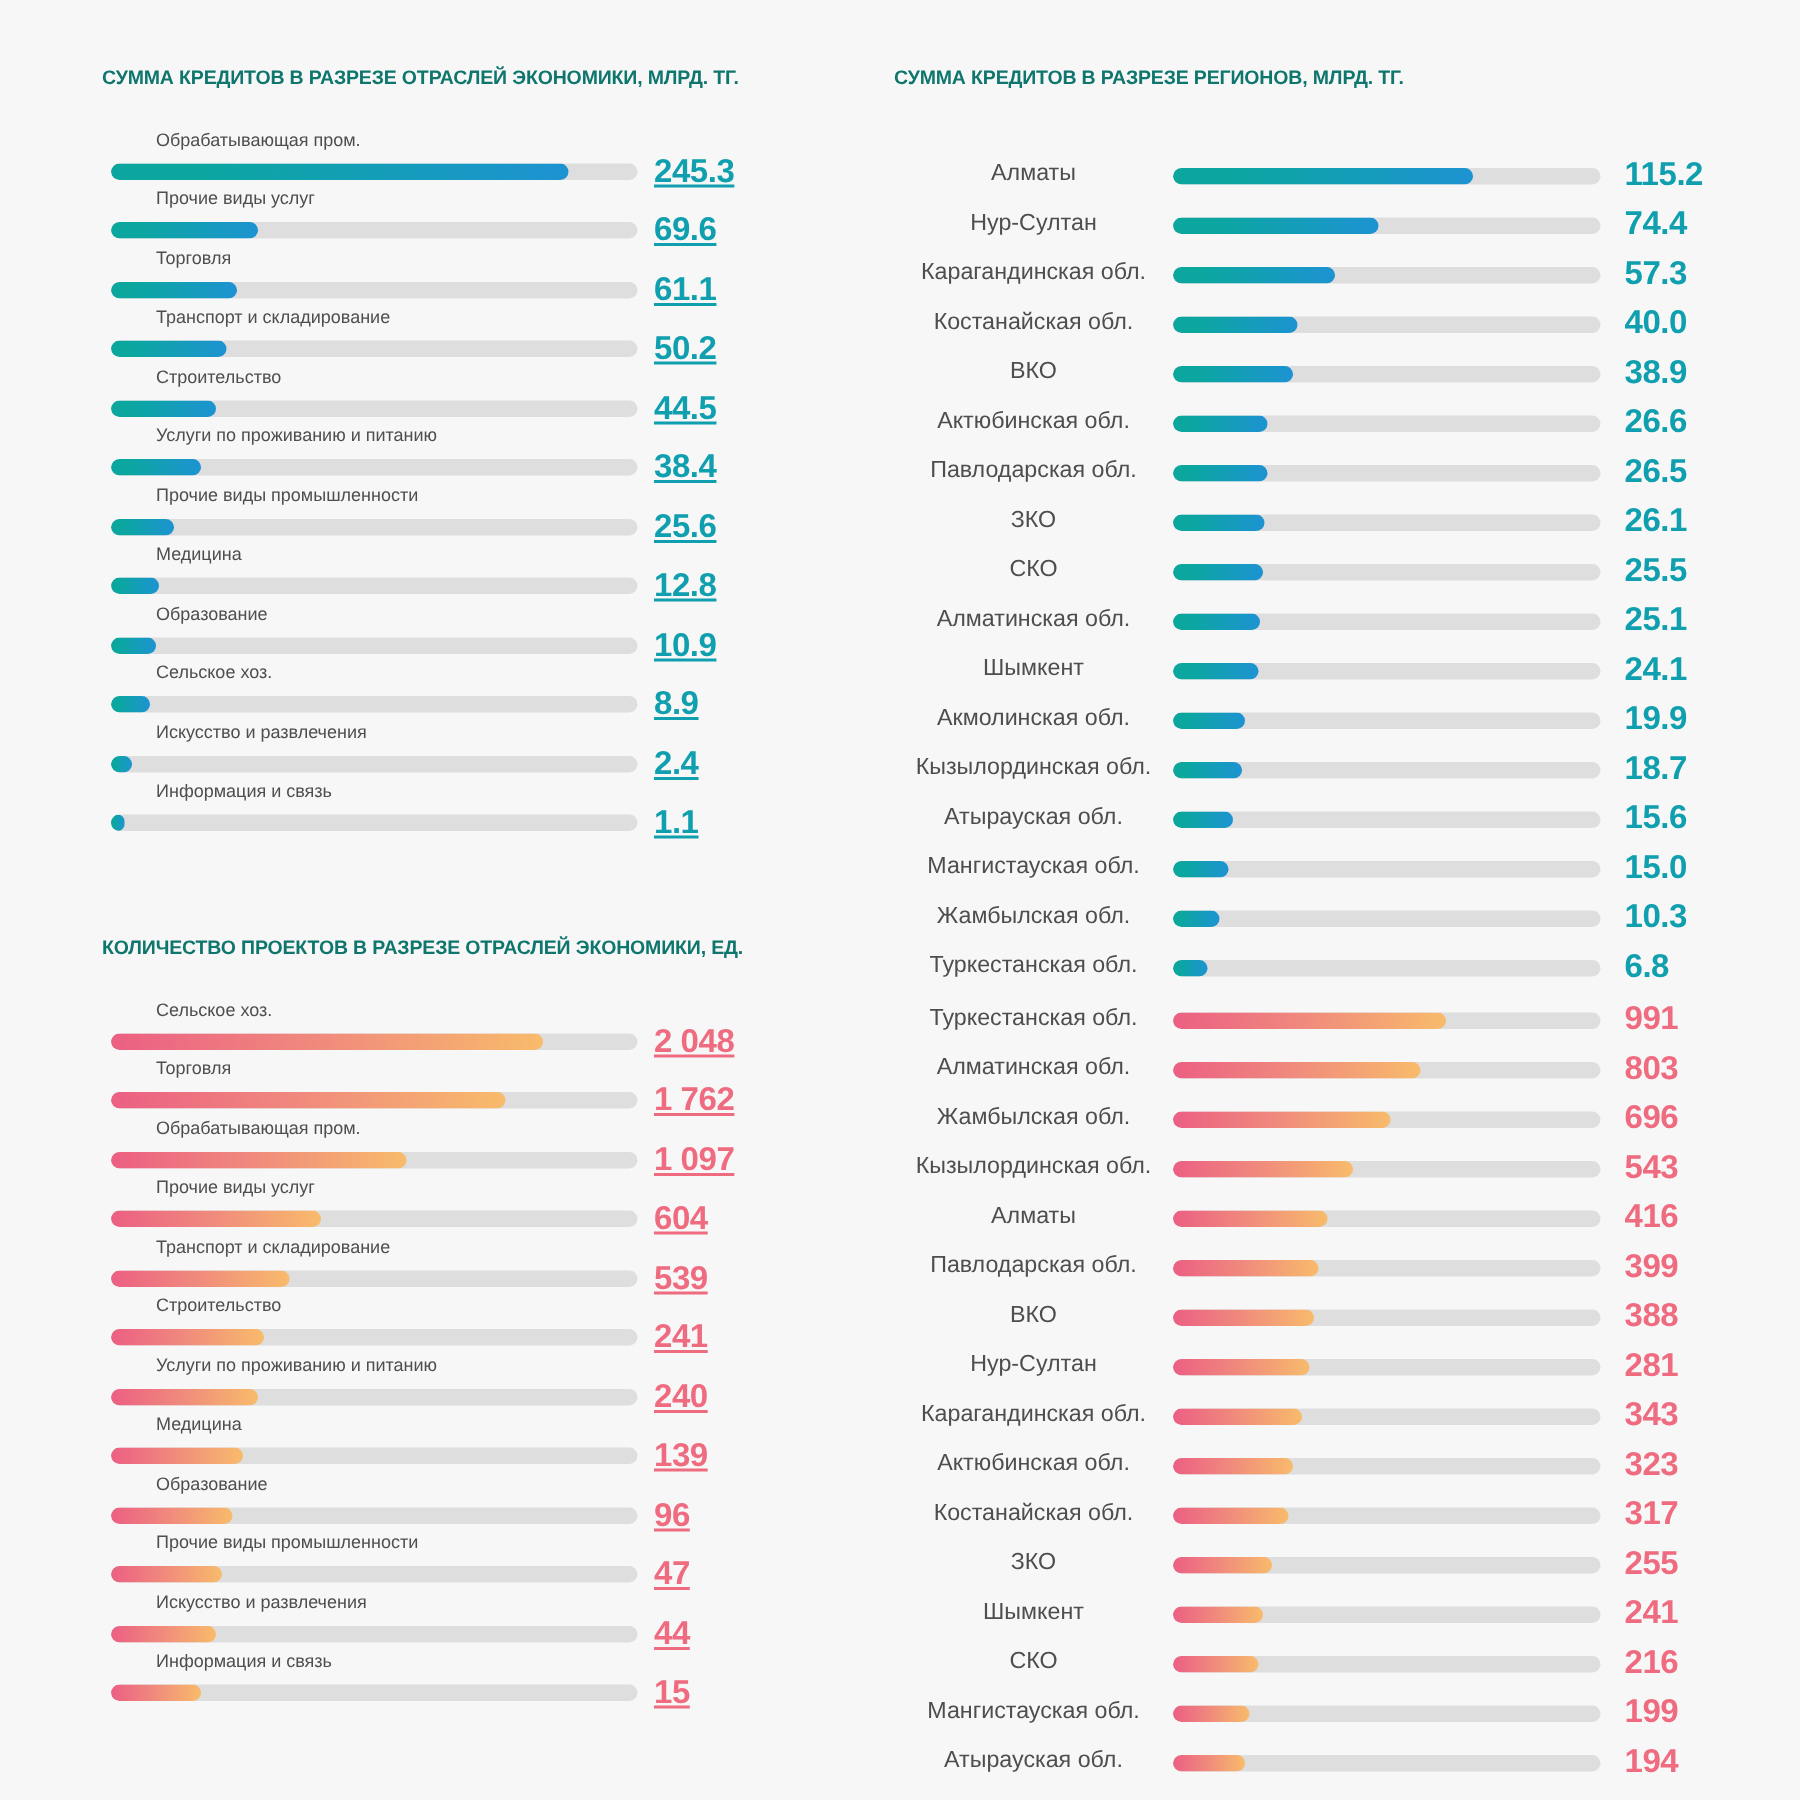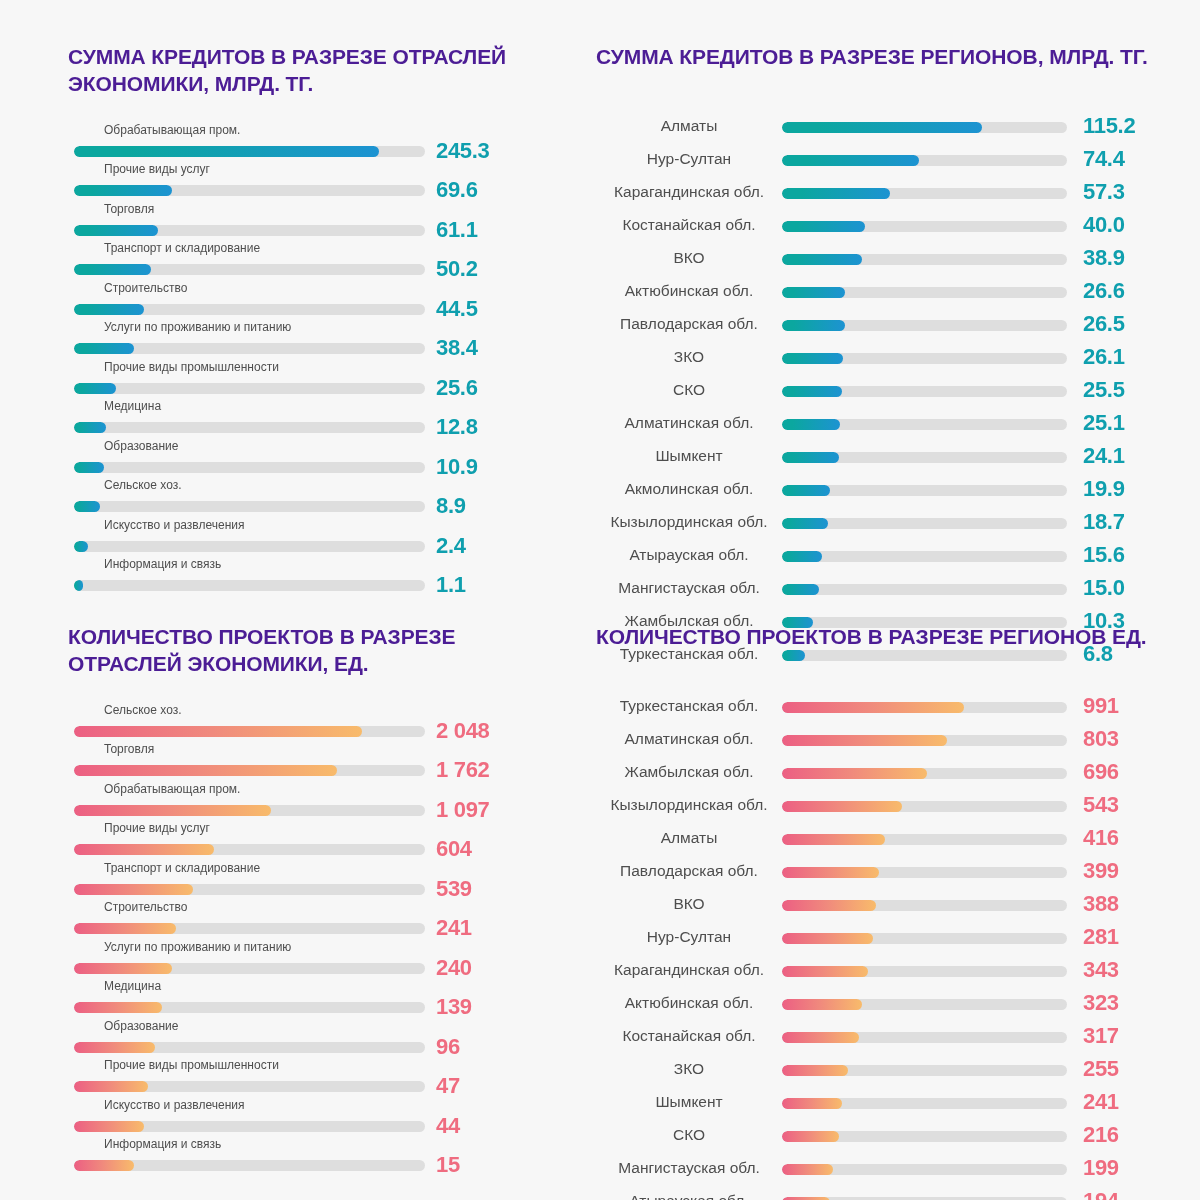--- a/index.html
+++ b/index.html
@@ -21,23 +21,23 @@
 
   
   .panel { position: absolute; }
 
   #panel-industries-amount { left: 68px;  top: 44px;  width: 460px; }
   #panel-regions-amount    { left: 596px; top: 44px;  width: 570px; }
   #panel-industries-count  { left: 68px;  top: 624px; width: 460px; }
   #panel-regions-count     { left: 596px; top: 624px; width: 570px; }
 
   .panel-title {
-    font-size: 21px;
+    font-size: 13px;
     font-weight: bold;
-    color: #4c1d95;
+    color: #0f766e;
     letter-spacing: -0.1px;
     line-height: 1.28;
     text-transform: uppercase;
   }
 
   
   .rows-stacked { margin-top: 26px; }
 
   .row-stacked {
     position: relative;
@@ -68,20 +68,21 @@
     border-radius: 6px;
   }
   .row-stacked .s-value {
     position: absolute;
     left: 368px;
     top: 14px;
     font-size: 22px;
     font-weight: bold;
     letter-spacing: -0.3px;
     white-space: nowrap;
+    text-decoration: underline;
   }
 
   
   .rows-inline { margin-top: 42px; }
 
   .row-inline {
     position: relative;
     height: 33px;
     text-align: center;
   }
@@ -438,21 +439,20 @@
           <span class="s-label">Информация и связь</span>
           <div class="s-track">
             <div class="s-fill" style="width: 17%;"></div>
           </div>
           <span class="s-value">15</span>
         </div>
       </div>
   </section>
 
   <section class="panel theme-warm" id="panel-regions-count">
-    <h2 class="panel-title">КОЛИЧЕСТВО ПРОЕКТОВ В РАЗРЕЗЕ РЕГИОНОВ ЕД.</h2>
     <div class="rows-inline">
         <div class="row-inline">
           <span class="i-label">Туркестанская обл.</span>
           <div class="i-track">
             <div class="i-fill" style="width: 64%;"></div>
           </div>
           <span class="i-value">991</span>
         </div>
         <div class="row-inline">
           <span class="i-label">Алматинская обл.</span>

